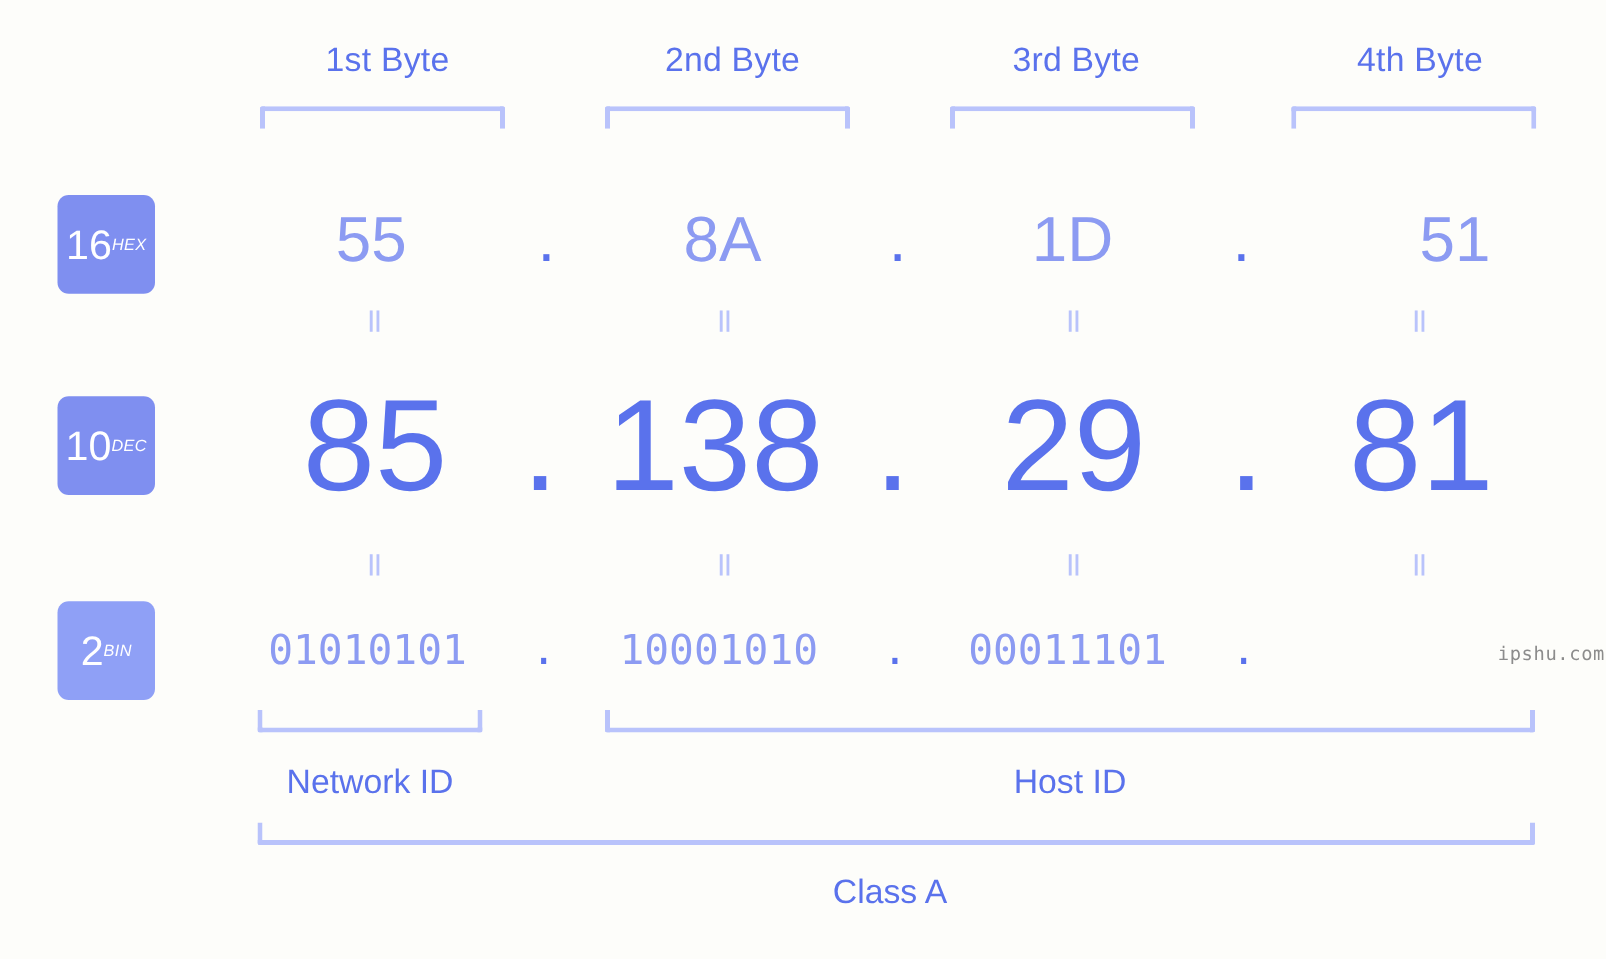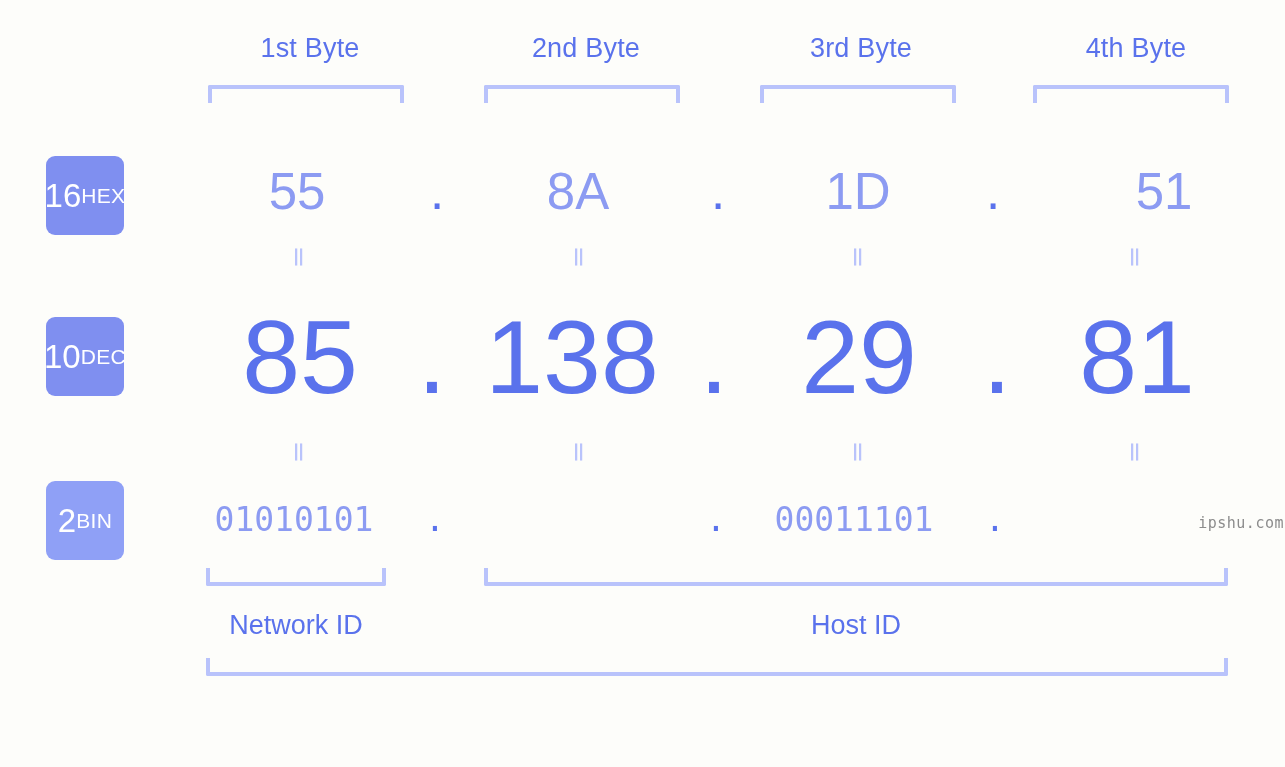--- a/index.html
+++ b/index.html
@@ -64,23 +64,24 @@
     align-items: center;
     justify-content: center;
     line-height: 1;
   }
   .badge .num {
     font-size: 33px;
     font-weight: 400;
     margin-bottom: 1px;
   }
   .badge .nm {
-    font-size: 21px;
+    font-size: 13px;
     font-weight: 400;
     letter-spacing: 0.3px;
+    font-style: italic;
   }
   #badge-hex { top: 156px; background: #7f8ff0; }
   #badge-dec { top: 317px; background: #7f8ff0; }
   #badge-bin { top: 481px; background: #8fa0f6; }
 
   
   .row { position: absolute; left: 0; width: 1285px; }
 
   .cell {
     position: absolute;
@@ -233,28 +234,30 @@
   </div>
 
   <div class="eq eq-row2" style="left:180px;"><span style="transform: rotate(90deg); font-weight: 400;">=</span></div>
   <div class="eq eq-row2" style="left:460px;"><span style="transform: rotate(90deg); font-weight: 400;">=</span></div>
   <div class="eq eq-row2" style="left:739px;"><span style="transform: rotate(90deg); font-weight: 400;">=</span></div>
   <div class="eq eq-row2" style="left:1016px;"><span style="transform: rotate(90deg); font-weight: 400;">=</span></div>
 
   <div class="row" id="row-bin">
     <div class="cell" style="left:174px;">01010101</div>
     <div class="dot" style="left:415px;">.</div>
+    <div class="cell" style="left:455px;">10001010</div>
     <div class="dot" style="left:696px;">.</div>
     <div class="cell" style="left:734px;">00011101</div>
     <div class="dot" style="left:975px;">.</div>
   </div>
 
   <div class="bracket-bottom" style="left:206px; top:568px; width:180px;"></div>
   <div class="bracket-bottom" style="left:484px; top:568px; width:744px;"></div>
 
   <div class="seg-caption" style="left:176px; top:610px; width:240px;">Network ID</div>
   <div class="seg-caption" style="left:736px; top:610px; width:240px;">Host ID</div>
 
   <div class="bracket-bottom" style="left:206px; top:658px; width:1022px;"></div>
+  <div class="seg-caption" style="left:592px; top:698px; width:240px;">Class A</div>
 
   <div id="watermark">ipshu.com</div>
 
 </div>
 
 </body></html>

